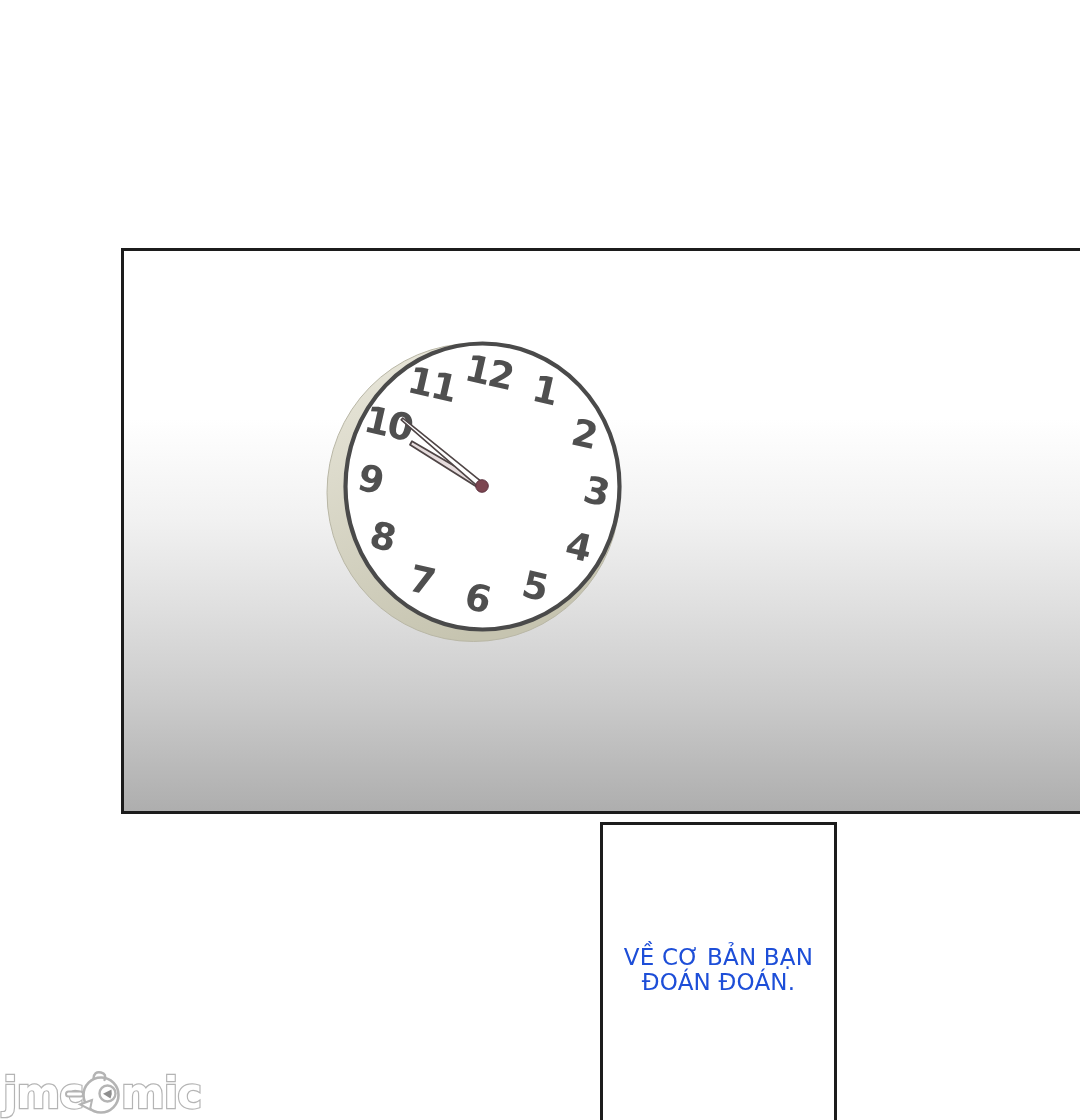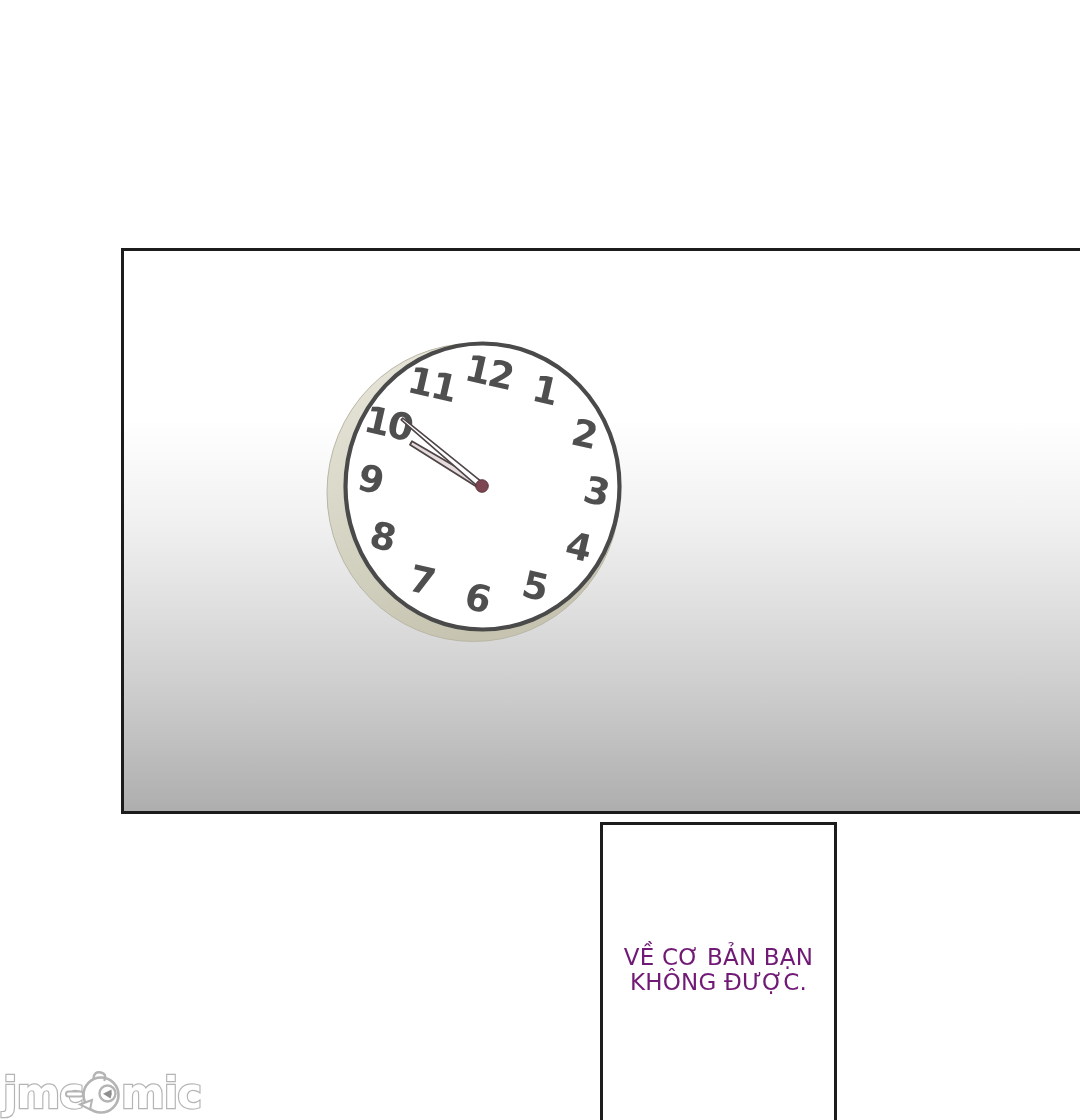--- a/index.html
+++ b/index.html
@@ -31,21 +31,21 @@
   .panel-caption {
     position:absolute; left:600px; top:822px;
     width:237px; height:300px; box-sizing:border-box;
     border:3px solid #1c1c1c; border-bottom:none;
     background:#ffffff;
   }
   .caption {
     position:absolute; left:0; right:0; top:120px;
     text-align:center;
     font-size:23px; line-height:25px; letter-spacing:0.2px;
-    color:#701a75;
+    color:#1d4ed8;
     font-family:"DejaVu Sans", sans-serif;
   }
 
   
   .watermark { position:absolute; left:0; top:1062px; width:230px; height:58px; overflow:visible; }
   .wm-text {
     font-family:"DejaVu Sans", sans-serif;
     font-weight:bold; font-size:42px; letter-spacing:-1px;
     fill:#ffffff; stroke:#b4b4b4; stroke-width:2.4; paint-order:stroke;
   }
@@ -89,21 +89,21 @@
     <polygon points="163.8,148.0 92.0,106.3 90.0,109.7 160.2,154.0" fill="#e6dcdd" stroke="#4f4546" stroke-width="1.8" stroke-linejoin="round"></polygon>
 
     <polygon points="163.9,148.7 82.8,83.1 81.2,84.9 160.1,153.3" fill="#ffffff" stroke="#4f4546" stroke-width="1.6" stroke-linejoin="round"></polygon>
 
     <circle cx="162" cy="151" r="6.3" fill="#7c4550" stroke="#5d3340" stroke-width="1"></circle>
   </svg>
 
   <div class="panel-caption">
     <div class="caption">
       <div>VỀ CƠ BẢN BẠN</div>
-      <div>KHÔNG ĐƯỢC.</div>
+      <div>ĐOÁN ĐOÁN.</div>
     </div>
   </div>
 
   <svg class="watermark" viewBox="0 0 230 58" xmlns="http://www.w3.org/2000/svg">
     <text class="wm-text" x="3" y="46">jmc</text>
     <text class="wm-text" x="121" y="46">mic</text>
     <g>
       <rect class="wm-shape" x="66" y="29.5" width="17" height="5" rx="2.5" stroke-width="2"></rect>
       <circle class="wm-shape" cx="101" cy="33" r="17.5" stroke-width="2.6"></circle>
       <path class="wm-shape" d="M92,38 L80,42.5 L90,47.5 Z" stroke-width="2"></path>

